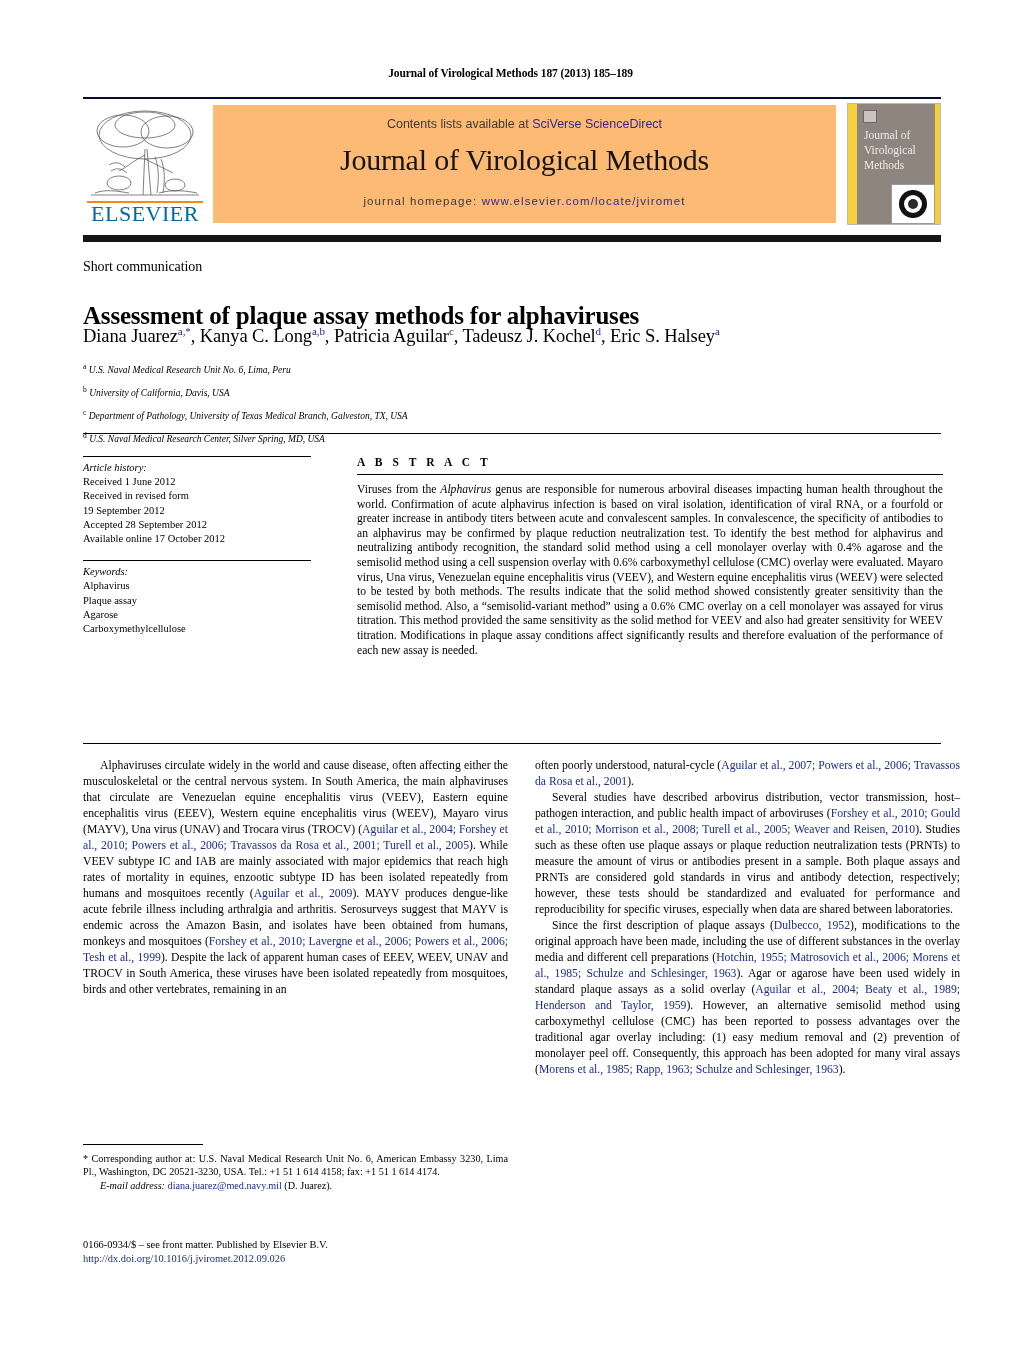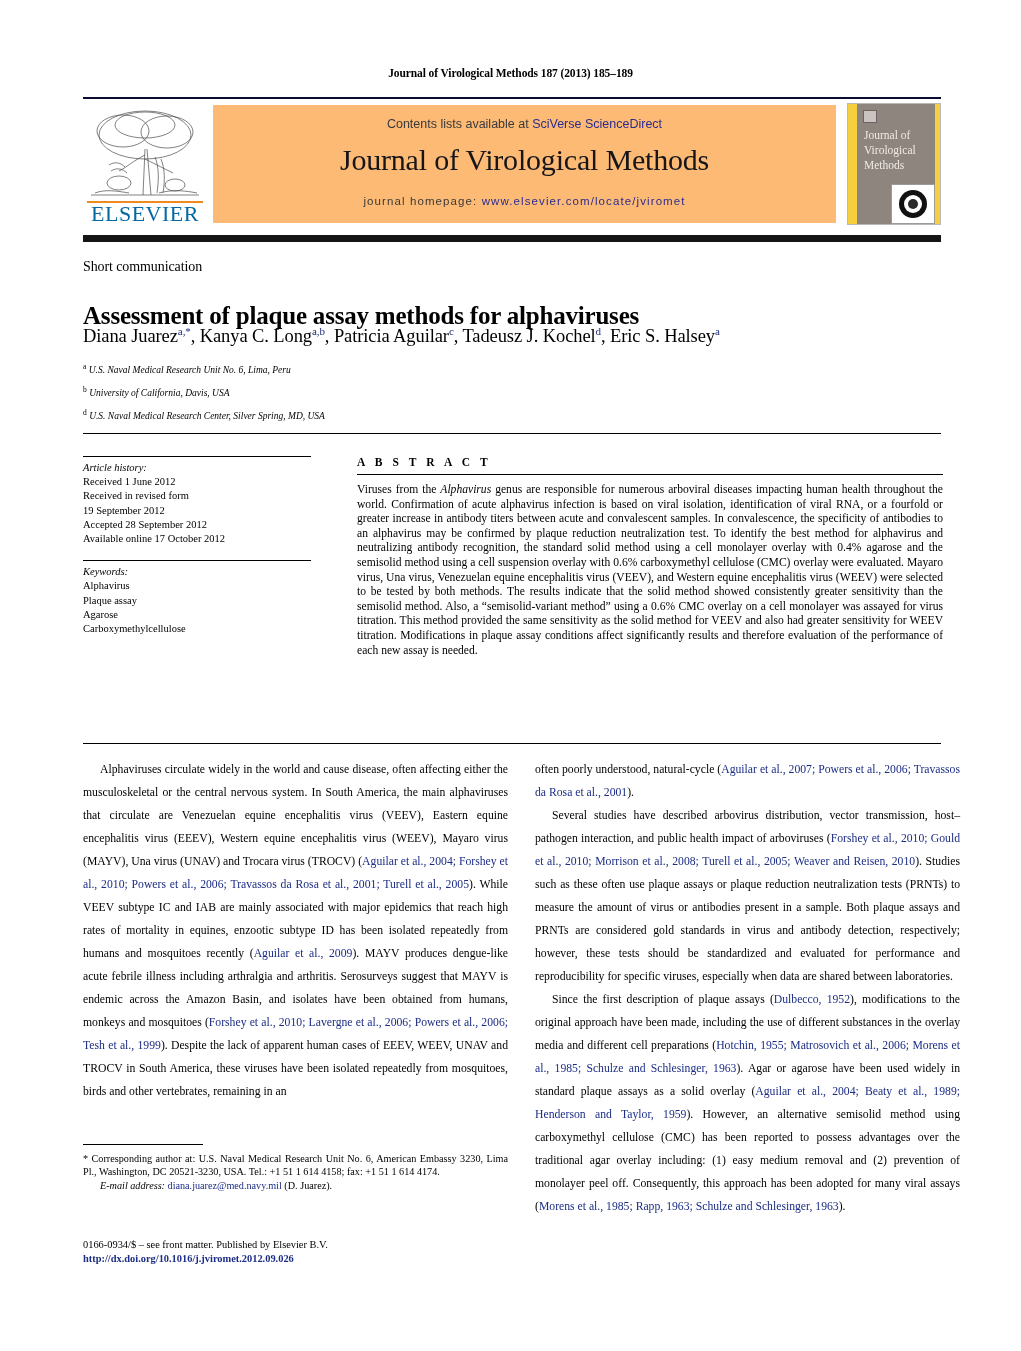--- a/index.html
+++ b/index.html
@@ -273,21 +273,21 @@
     left: 83px; top: 742px;
     width: 858px; height: 1px; background: #000;
   }
 
   
   .col {
     position: absolute;
     top: 757px;
     width: 425px;
     font-size: 11.7px;
-    line-height: 23px;
+    line-height: 16px;
     text-align: justify;
   }
   .col.left { left: 83px; }
   .col.right { left: 535px; }
   .col p { margin: 0; text-indent: 17px; }
   .col p.noind { text-indent: 0; }
   .ref { color: #1c2d85; }
 
   
   .footnote {
@@ -305,21 +305,21 @@
   .fn-email i { font-style: italic; }
   .fn-email .ref { }
 
   .footer {
     position: absolute;
     left: 83px; top: 1237px;
     width: 460px;
     font-size: 10.4px;
     line-height: 14px;
   }
-  .footer .doi { color: #1c2d85; font-weight: bold; }
+  .footer .doi { color: #1c2d85; }
 </style>
 </head>
 <body>
 
 <div class="page">
 
   <div class="runhead">Journal of Virological Methods 187 (2013) 185–189</div>
 
   <div class="masthead">
     <div class="rule-top"></div>
@@ -375,20 +375,21 @@
   </div>
 
   <div class="rule-thick"></div>
 
   <div class="sect-type">Short communication</div>
   <h1 class="art-title">Assessment of plaque assay methods for alphaviruses</h1>
   <div class="authors">Diana Juarez<sup>a,*</sup>, Kanya C. Long<sup>a,b</sup>, Patricia Aguilar<sup>c</sup>, Tadeusz J. Kochel<sup>d</sup>, Eric S. Halsey<sup>a</sup></div>
   <div class="affils">
       <div><sup>a</sup> U.S. Naval Medical Research Unit No. 6, Lima, Peru</div>
       <div><sup>b</sup> University of California, Davis, USA</div>
+      <div><sup>c</sup> Department of Pathology, University of Texas Medical Branch, Galveston, TX, USA</div>
       <div><sup>d</sup> U.S. Naval Medical Research Center, Silver Spring, MD, USA</div>
     </div>
 
   <div class="rule-head"></div>
 
   <div class="infocol">
     <div class="info-rule"></div>
     <div class="info-block">
       <div class="hdr">Article history:</div>
       <div id="hist-lines">

